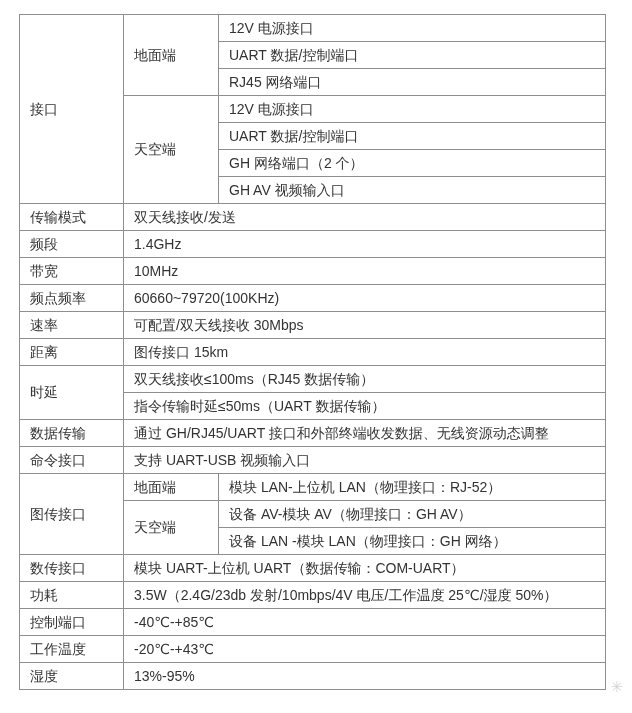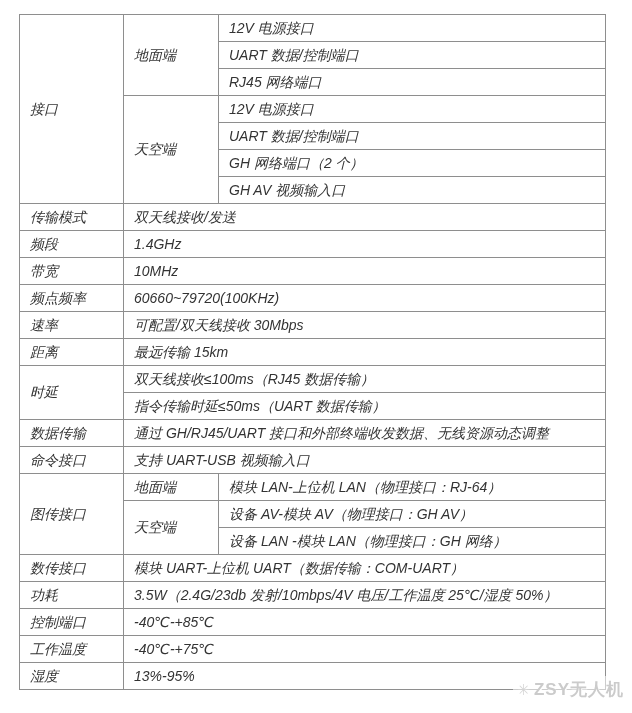--- a/index.html
+++ b/index.html
@@ -19,21 +19,20 @@
     font-size:14px;color:var(--text);
   }
   table.spec td{
     border:1px solid var(--border);
     height:26px;
     padding:0 22px 0 10px;
     vertical-align:middle;
     white-space:nowrap;
     overflow:hidden;
     line-height:1.15;
-    font-style:italic;
   }
   col.c1{width:104px;}
   col.c2{width:95px;}
   col.c3{width:387px;}
   .watermark{
     position:absolute;right:4px;top:676px;
     display:flex;align-items:center;gap:3px;
     color:var(--watermark);
     font-size:17px;font-weight:bold;letter-spacing:1px;
     text-shadow:1px 1px 0 #ffffff;
@@ -94,41 +93,41 @@
     <tr>
       <td>频点频率</td>
       <td colspan="2">60660~79720(100KHz)</td>
     </tr>
     <tr>
       <td>速率</td>
       <td colspan="2">可配置/双天线接收 30Mbps</td>
     </tr>
     <tr>
       <td>距离</td>
-      <td colspan="2">最远传输 15km</td>
+      <td colspan="2">图传接口 15km</td>
     </tr>
     <tr>
       <td rowspan="2">时延</td>
       <td colspan="2">双天线接收≤100ms（RJ45 数据传输）</td>
     </tr>
     <tr>
       <td colspan="2">指令传输时延≤50ms（UART 数据传输）</td>
     </tr>
     <tr>
       <td>数据传输</td>
       <td colspan="2">通过 GH/RJ45/UART 接口和外部终端收发数据、无线资源动态调整</td>
     </tr>
     <tr>
       <td>命令接口</td>
       <td colspan="2">支持 UART-USB 视频输入口</td>
     </tr>
     <tr>
       <td rowspan="3">图传接口</td>
       <td>地面端</td>
-      <td>模块 LAN-上位机 LAN（物理接口：RJ-64）</td>
+      <td>模块 LAN-上位机 LAN（物理接口：RJ-52）</td>
     </tr>
     <tr>
       <td rowspan="2">天空端</td>
       <td>设备 AV-模块 AV（物理接口：GH AV）</td>
     </tr>
     <tr>
       <td>设备 LAN -模块 LAN（物理接口：GH 网络）</td>
     </tr>
     <tr>
       <td>数传接口</td>
@@ -137,25 +136,24 @@
     <tr>
       <td>功耗</td>
       <td colspan="2">3.5W（2.4G/23db 发射/10mbps/4V 电压/工作温度 25℃/湿度 50%）</td>
     </tr>
     <tr>
       <td>控制端口</td>
       <td colspan="2">-40℃-+85℃</td>
     </tr>
     <tr>
       <td>工作温度</td>
-      <td colspan="2">-40℃-+75℃</td>
+      <td colspan="2">-20℃-+43℃</td>
     </tr>
     <tr>
       <td>湿度</td>
       <td colspan="2">13%-95%</td>
     </tr>
   </tbody>
 </table>
 
 <div class="watermark">
   <span class="logo">✳</span>
-  <span>ZSY无人机</span>
 </div>
 
 </body></html>

